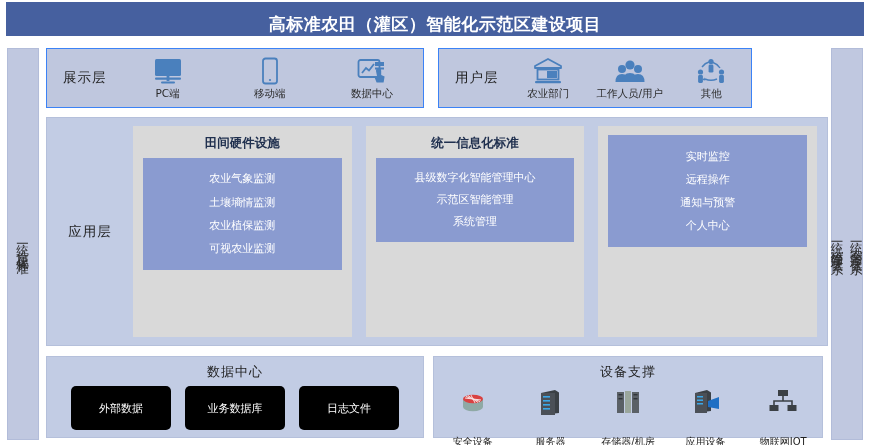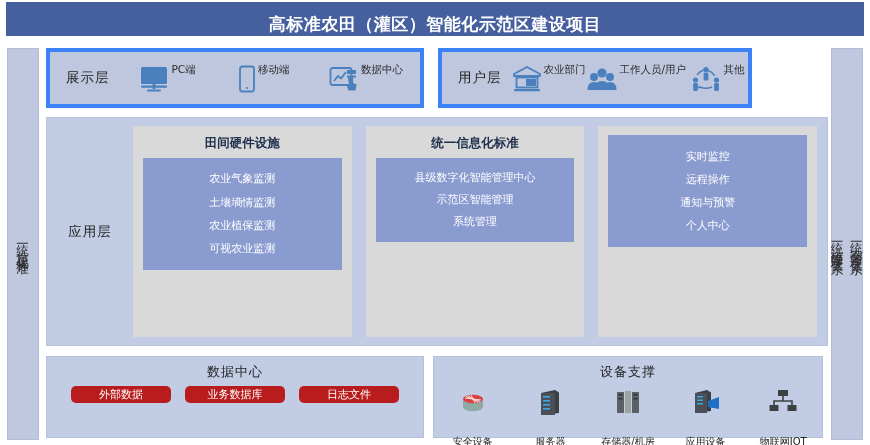--- a/index.html
+++ b/index.html
@@ -36,32 +36,32 @@
   }
   .rail-right .vstack {
     display: flex; flex-direction: row-reverse; gap: 6px;
     align-items: center; justify-content: center;
   }
 
   
   .toprow { position: absolute; left: 46px; top: 48px; width: 782px; height: 62px; }
   .layerbar {
     position: absolute; top: 0; height: 60px;
-    background: #bfc7de; border: 4px solid #3b82f6;
+    background: #bfc7de; border: 1px solid #3b82f6;
     display: flex; align-items: center;
   }
   .layerbar.display { left: 0; width: 378px; }
   .layerbar.user    { left: 392px; width: 314px; }
   .layer-title {
     font-size: 13.5px; color: #1f1f1f; white-space: nowrap;
     padding-left: 16px; padding-right: 10px; letter-spacing: 1px;
   }
   .icon-row { flex: 1; display: flex; align-items: center; justify-content: space-around; height: 100%; }
   .icon-cell {
-    display: flex; flex-direction: row; align-items: flex-start; justify-content: center;
+    display: flex; flex-direction: column; align-items: center; justify-content: center;
     gap: 2px; min-width: 62px;
   }
   .icon-cell .glyph { height: 30px; display: flex; align-items: flex-end; }
   .icon-cell .cap { font-size: 10.5px; color: #2b2b2b; white-space: nowrap; }
 
   
   .applayer {
     position: absolute; left: 46px; top: 117px; width: 782px; height: 229px;
     background: #c2cce4; border: 1px solid #b5c0db;
     display: flex; align-items: center;
@@ -102,22 +102,22 @@
     display: flex; flex-direction: column; align-items: center;
   }
   .botpanel.data   { left: 0; width: 378px; }
   .botpanel.device { left: 387px; width: 390px; }
   .bot-title {
     font-size: 13px; color: #1f1f1f; margin-top: 6px; margin-bottom: 5px;
     letter-spacing: 1px;
   }
   .pills { display: flex; gap: 14px; width: 100%; justify-content: center; }
   .pill {
-    background: #b91c1c; border-radius: 5px;
-    width: 100px; height: 17px;
+    background: #000000; border-radius: 5px;
+    width: 100px; height: 44px;
     display: flex; align-items: center; justify-content: center;
     font-size: 11px; color: #ffffff; white-space: nowrap;
   }
   .dev-row { display: flex; width: 100%; justify-content: space-around; align-items: flex-end; }
   .dev-cell {
     display: flex; flex-direction: column; align-items: center; gap: 19px; min-width: 58px;
   }
   .dev-cell .glyph { height: 30px; display: flex; align-items: flex-end; }
   .dev-cell .cap { font-size: 10px; color: #1f1f1f; white-space: nowrap; }
 </style>

